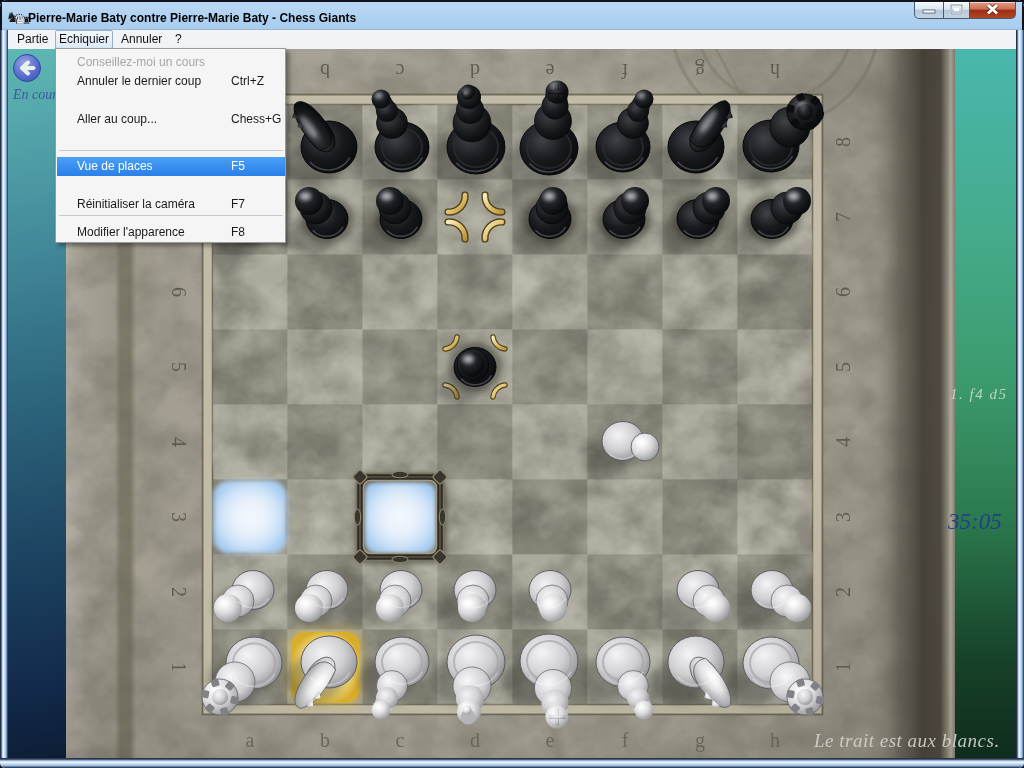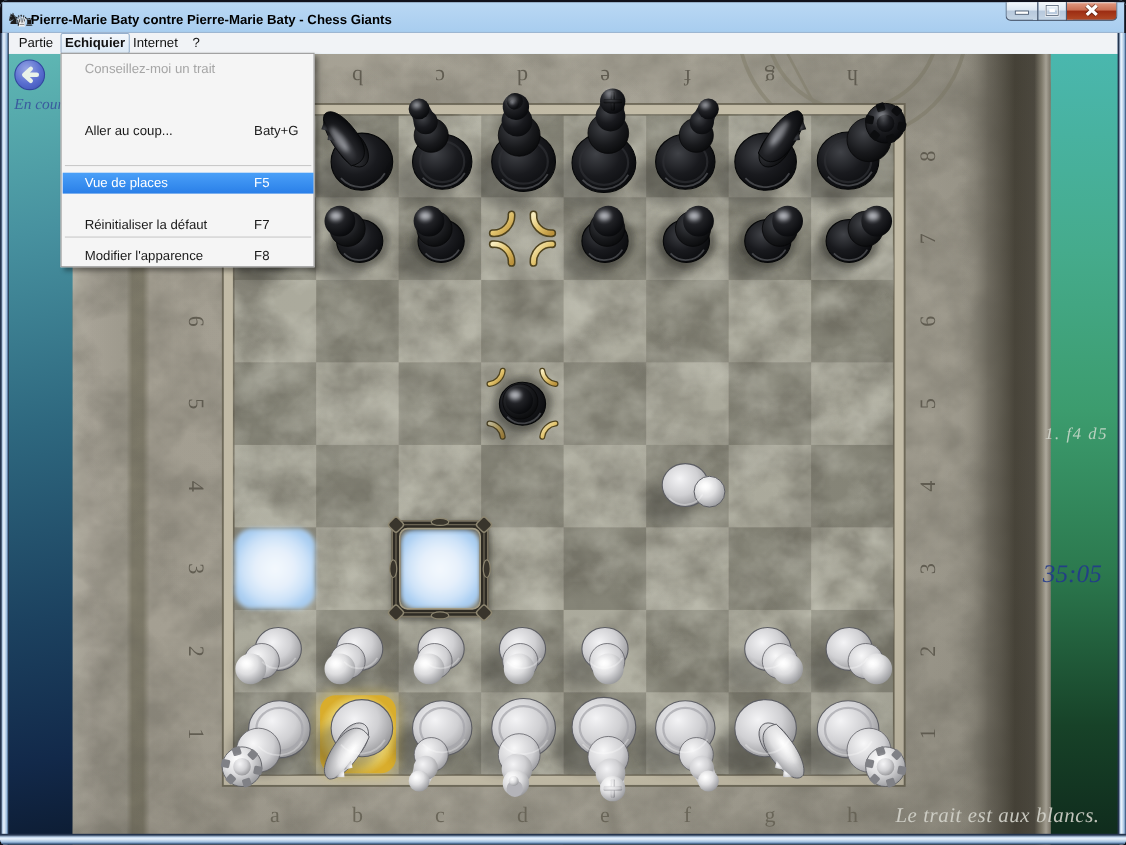--- a/index.html
+++ b/index.html
@@ -7,21 +7,21 @@
 background:linear-gradient(#bad8f4,#a8cdef);border-top:2px solid #11121c;border-bottom:1px solid #9db6d2;box-sizing:border-box;}
 #title{position:absolute;left:28px;top:9px;font-size:12px;color:#000;font-weight:bold;}
 #btns{position:absolute;left:914px;top:2px;width:102px;height:17px;}
 .wbtn{position:absolute;top:0;height:17px;border:1px solid #4c5a70;border-top:none;box-sizing:border-box;
 box-shadow:inset 0 1px 0 rgba(255,255,255,0.6);}
 #bmin{left:0;width:30px;border-radius:0 0 0 5px;background:linear-gradient(#f3f8fc 0%,#dce7f2 45%,#b6c8dc 50%,#c4d4e4 100%);}
 #bmax{left:29px;width:27px;background:linear-gradient(#f3f8fc 0%,#dce7f2 45%,#b6c8dc 50%,#c4d4e4 100%);}
 #bclose{left:55px;width:47px;border-radius:0 0 5px 0;background:linear-gradient(#e29c84 0%,#c96e52 45%,#9c2c12 50%,#b04824 100%);}
 #menubar{position:absolute;left:2px;top:30px;width:1014px;height:19px;background:#f1f3f6;font-size:12px;color:#111;}
 .mi{position:absolute;top:0;height:19px;line-height:19px;padding:0 7px;}
-#miE{left:53px;border:1px solid #94aecb;background:linear-gradient(#f4f8fc,#dbe9f6);border-radius:2px;height:17px;line-height:17px;padding:0 3px;font-weight:bold;}
+#miE{left:53px;border:1px solid #94aecb;background:linear-gradient(#f4f8fc,#dbe9f6);border-radius:2px;height:17px;line-height:17px;padding:0 3px;}
 #menu{position:absolute;left:55px;top:48px;width:231px;height:195px;background:#f5f5f5;
 border:1px solid #9a9a9a;box-sizing:border-box;box-shadow:3px 3px 4px rgba(0,0,0,0.35);z-index:50;font-size:12px;}
 .it{position:absolute;left:1px;width:228px;height:19px;line-height:19px;color:#1a1a1a;}
 .it .t{position:absolute;left:20px;}
 .it .s{position:absolute;left:174px;}
 .dis{color:#a6a6a6;}
 .sep{position:absolute;left:3px;width:224px;border-top:1px solid #c9c9c9;}
 #hl{background:linear-gradient(#4aa0f8,#2a7fe8);color:#fff;}
 .brd{position:absolute;background:linear-gradient(90deg,#24344e 0%,#24344e 12%,#c2d8f0 30%,#e8f2fb 45%,#9fbede 75%,#51719a 88%,#1a2332 100%);z-index:60;}
 </style></head><body>
@@ -606,38 +606,42 @@
           <rect x="10" y="6" width="5" height="3" fill="#fff"></rect>
         </svg></div>
  <div class="wbtn" id="bclose"><svg width="45" height="15">
           <path d="M 18 3 L 27 11.5 M 27 3 L 18 11.5" stroke="#3a1208" stroke-width="4.6" opacity="0.55"></path>
           <path d="M 18 3 L 27 11.5 M 27 3 L 18 11.5" stroke="#fff" stroke-width="3"></path>
         </svg></div>
 </div>
 <div id="menubar">
  <div class="mi" style="left:8px">Partie</div>
  <div class="mi" id="miE">Echiquier</div>
- <div class="mi" style="left:112px">Internet</div>
+ <div class="mi" style="left:112px">Annuler</div>
  <div class="mi" style="left:166px">?</div>
 </div>
 <div id="menu">
  <div class="it dis" style="top:4px">
-        <span class="t">Conseillez-moi un trait</span>
+        <span class="t">Conseillez-moi un cours</span>
+      </div>
+ <div class="it" style="top:23px">
+        <span class="t">Annuler le dernier coup</span>
+        <span class="s">Ctrl+Z</span>
       </div>
  <div class="it" style="top:61px">
         <span class="t">Aller au coup...</span>
-        <span class="s">Baty+G</span>
+        <span class="s">Chess+G</span>
       </div>
  <div class="sep" style="top:101px"></div>
  <div class="it" id="hl" style="top:108px">
         <span class="t">Vue de places</span>
         <span class="s">F5</span>
       </div>
  <div class="it" style="top:146px">
-        <span class="t">Réinitialiser la défaut</span>
+        <span class="t">Réinitialiser la caméra</span>
         <span class="s">F7</span>
       </div>
  <div class="sep" style="top:166px"></div>
  <div class="it" style="top:174px">
         <span class="t">Modifier l'apparence</span>
         <span class="s">F8</span>
       </div>
 </div>
 <div class="brd" style="left:0;top:30px;width:8px;height:738px"></div>
 <div class="brd" style="left:1016px;top:30px;width:8px;height:738px"></div>

